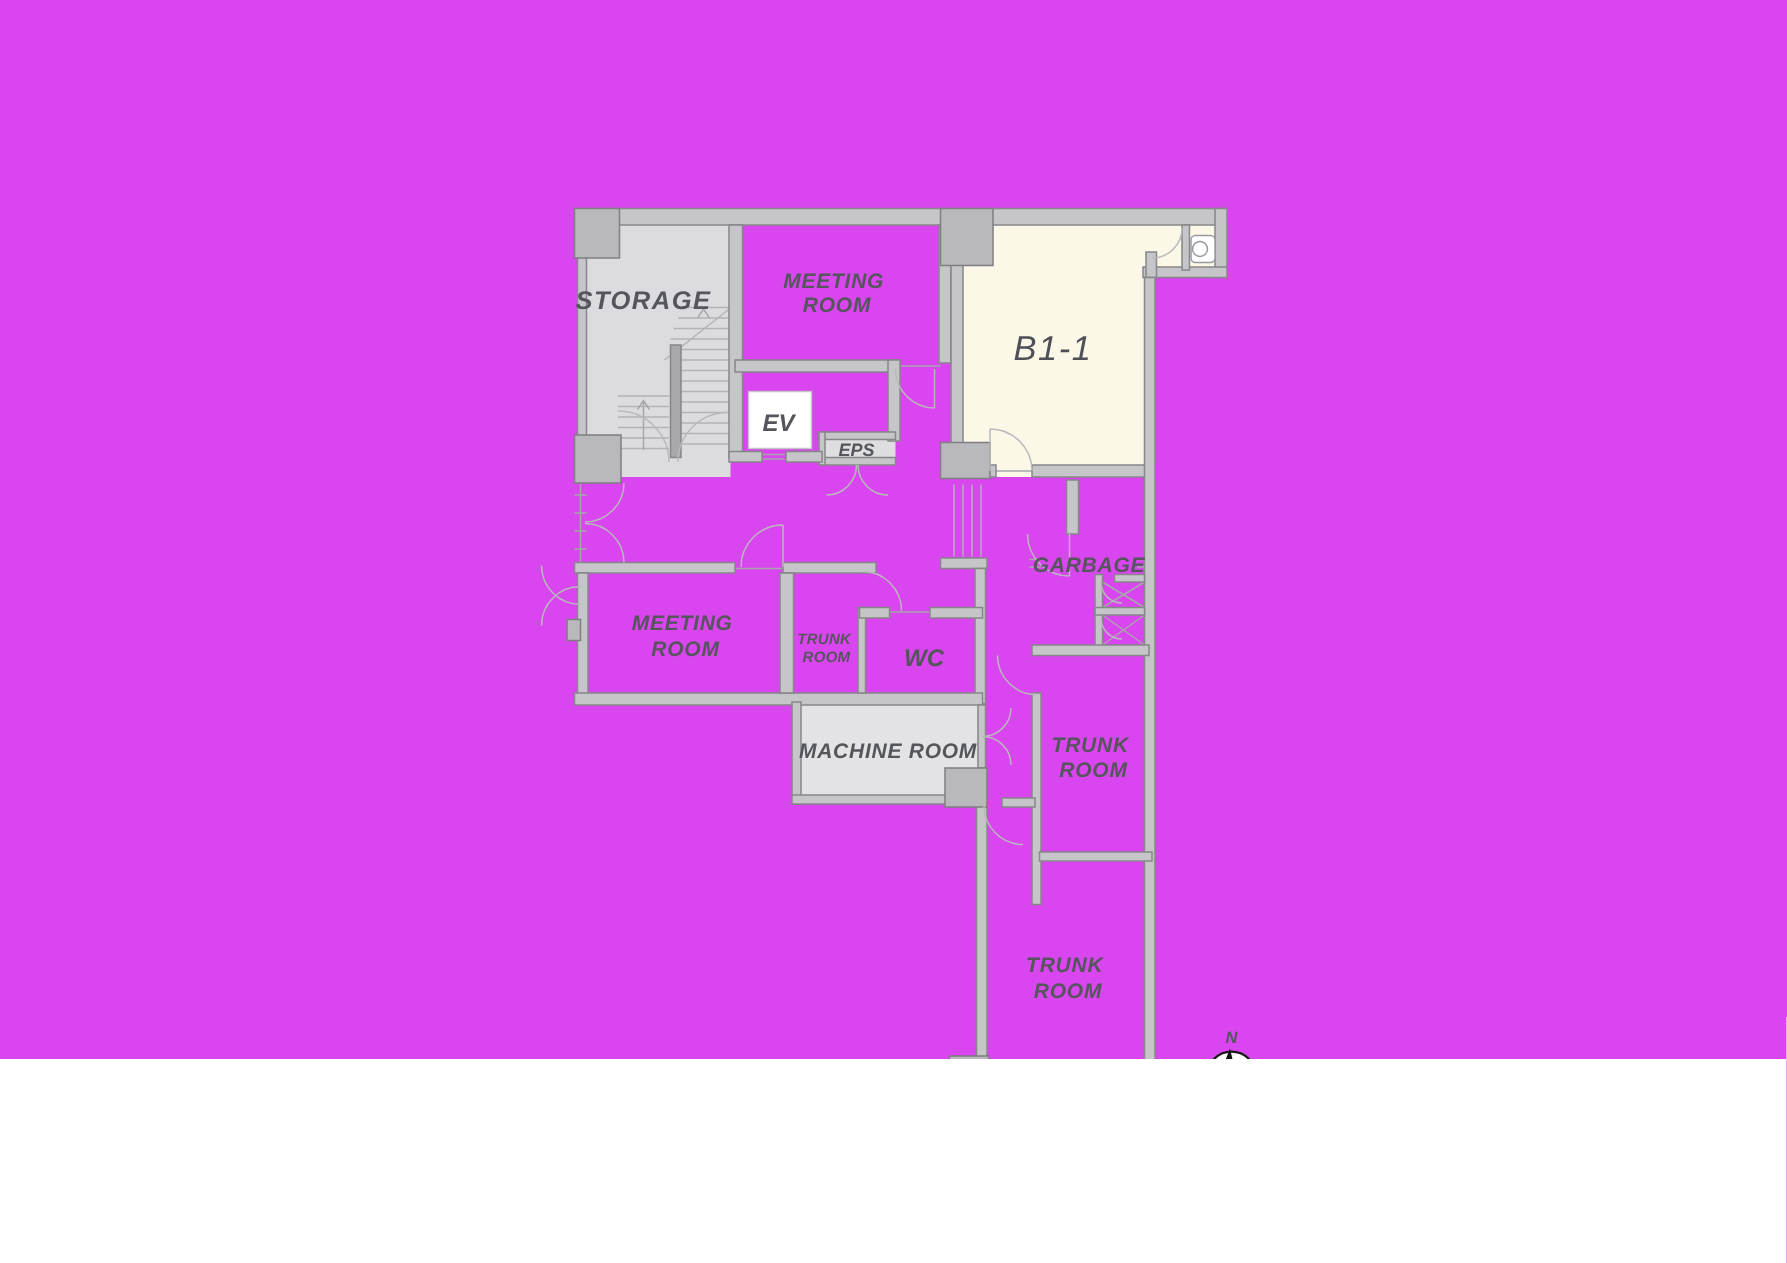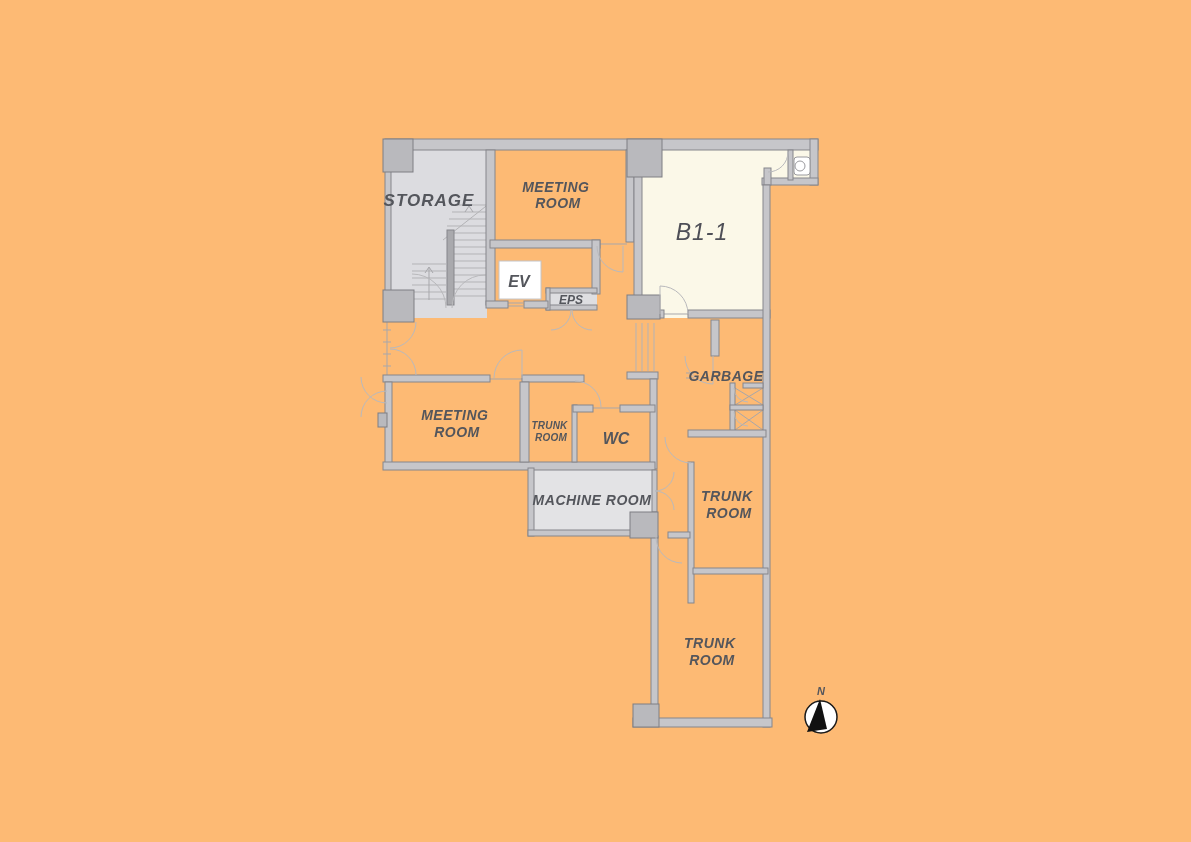--- a/index.html
+++ b/index.html
@@ -1,16 +1,16 @@
 <!DOCTYPE html>
 <html><head>
 <meta charset="utf-8">
 <style>
   html,body{margin:0;padding:0;background:#ffffff;}
-  .stage{position:relative;width:1191px;height:842px;background:#fdba74;overflow:hidden;
+  .stage{position:relative;width:1191px;height:706px;background:#d946ef;overflow:hidden;
          font-family:"Liberation Sans",sans-serif;}
   svg{display:block;}
   .lbl{font-family:"Liberation Sans",sans-serif;font-style:italic;font-weight:bold;
        fill:#54565c;text-anchor:middle;}
   .lbl-lg{font-size:17px;letter-spacing:1px;}
   .lbl-md{font-size:14px;letter-spacing:.5px;}
   .lbl-sm{font-size:10px;letter-spacing:.2px;}
   .lbl-unit{font-size:23px;font-weight:normal;letter-spacing:1px;fill:#4e4f57;}
   .lbl-wc{font-size:16px;}
   .lbl-eps{font-size:12px;}

